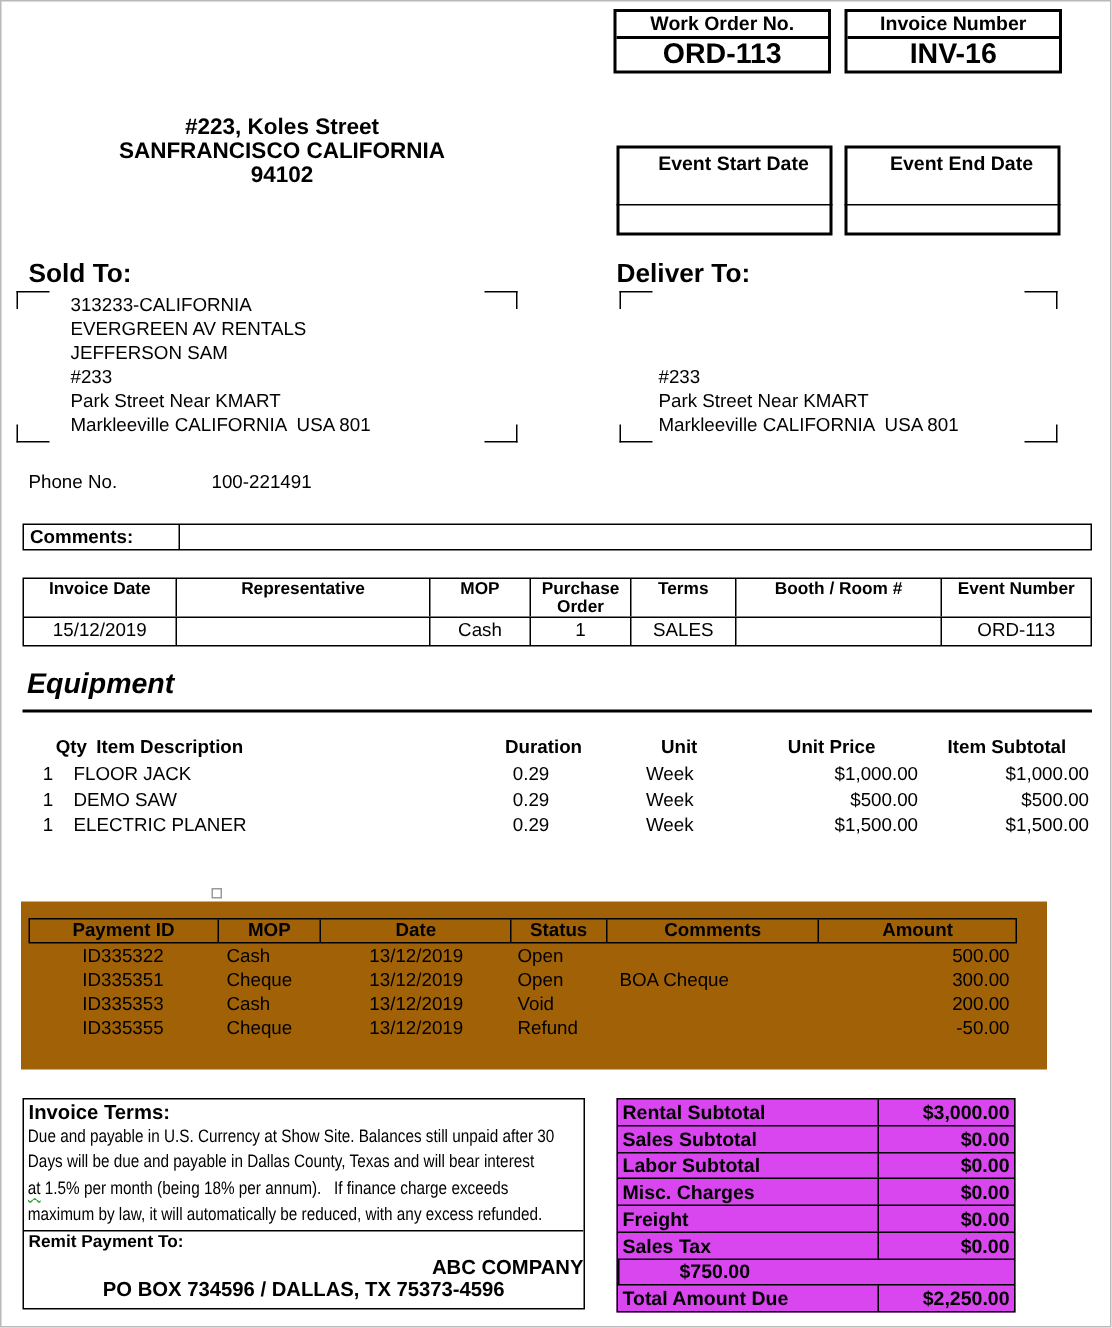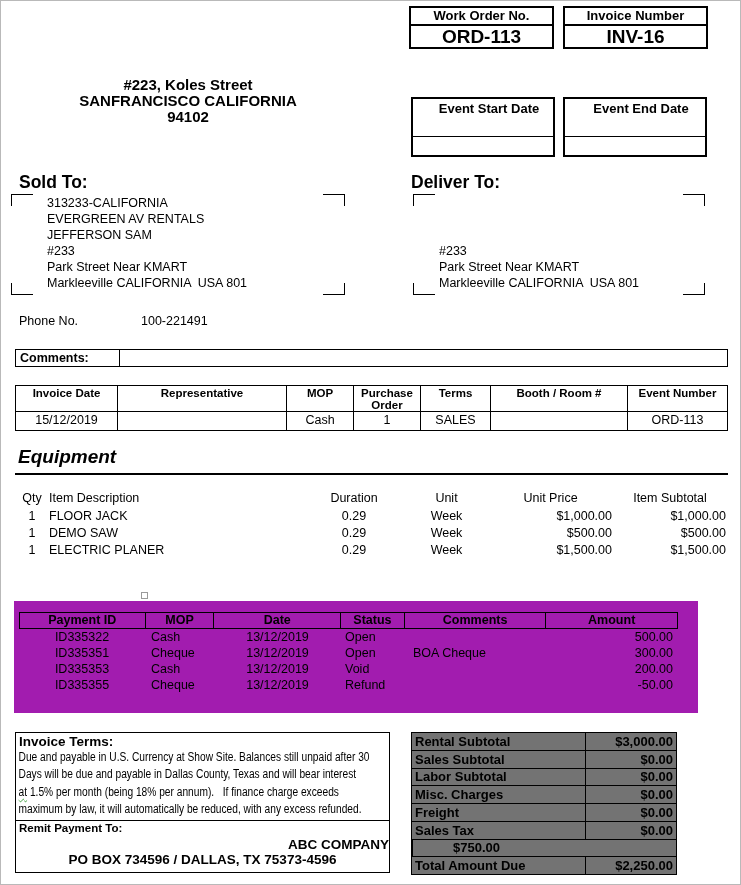--- a/index.html
+++ b/index.html
@@ -48,21 +48,21 @@
   .hrow .ic { font-weight:bold; font-size:11.5px; line-height:12px; padding-top:1px; }
   .vrow .ic { font-size:12.5px; line-height:17px; border-right:1px solid #000; }
   .vrow .ic:last-child { border-right:none; }
   .w1{width:102px}.w2{width:169px}.w3{width:67px}.w4{width:67px}.w5{width:70px}.w6{width:137px}
 
   .equip-title { position:absolute; left:17px; top:445px; font-weight:bold; font-style:italic; font-size:19px; }
   .equip-rule { position:absolute; left:14px; top:472px; width:713px; border-top:2px solid #000; }
 
   .equip { position:absolute; left:14px; top:489px; width:713px; font-size:12.5px; }
   .erow { display:flex; line-height:17px; }
-  .ehead { font-weight:normal; margin-bottom:1px; }
+  .ehead { font-weight:bold; margin-bottom:1px;margin-left:16px; }
   .e-qty{width:34px; text-align:center;} .e-desc{width:255px;} .e-dur{width:100px; text-align:center;}
   .e-unit{width:85px; text-align:center;} .e-price{width:125px; text-align:right; padding-right:2px;}
   .e-sub{width:114px; text-align:right; padding-right:2px;}
 
   
   .pay-wrap { position:absolute; left:13px; top:600px; width:684px; height:112px; background:#faf99f; }
   .mini-box { position:absolute; left:140px; top:591px; width:7px; height:7px; border:1px solid #9a9a9a; background:#fff; }
   .pay-table { position:absolute; left:5px; top:11px; width:659px; font-size:12.5px; }
   .phead { display:flex; border:1px solid #000; height:17px; font-weight:bold; }
   .phead .pc { border-right:1px solid #000; text-align:center; line-height:15px; }
@@ -77,21 +77,21 @@
   .terms-box { position:absolute; left:14px; top:731px; width:375px; height:141px; border:1px solid #000; overflow:hidden; }
   .terms-title { font-weight:bold; font-size:13.5px; line-height:15px; padding:1px 0 0 3px; }
   .terms-line { white-space:pre; font-size:12px; line-height:17.4px; padding-left:3px; transform:scaleX(0.85); transform-origin:0 50%; }
   .squiggle { text-decoration:underline; text-decoration-style:wavy; text-decoration-thickness:1px; text-underline-offset:2px; }
   .remit { position:absolute; left:0; right:0; top:87px; bottom:0; border-top:1px solid #000; }
   .remit-label { font-weight:bold; font-size:11.5px; padding:1px 0 0 3px; }
   .remit-company { text-align:right; font-weight:bold; font-size:13.5px; line-height:15px; margin-top:3px; }
   .remit-address { text-align:center; font-weight:bold; font-size:13.5px; line-height:16px; }
 
   
-  .totals { position:absolute; left:410px; top:731px; width:266px; height:143px; border:1px solid #000; display:flex; flex-direction:column; font-weight:bold; font-size:13px; background:#737373; }
+  .totals { position:absolute; left:410px; top:731px; width:266px; height:143px; border:1px solid #000; display:flex; flex-direction:column; font-weight:bold; font-size:13px; background:#d946ef; }
   .trow { flex:1; display:flex; }
   .trow:not(:last-child) { border-bottom:1px solid #000; }
   .t-label { flex:1; padding-left:3px; display:flex; align-items:center; }
   .t-val { width:91px; border-left:1px solid #000; display:flex; align-items:center; justify-content:flex-end; padding-right:3px; }
 </style>
 </head>
 <body>
 
 <div class="page">
 
@@ -209,21 +209,21 @@
       <div class="e-desc">ELECTRIC PLANER</div>
       <div class="e-dur">0.29</div>
       <div class="e-unit">Week</div>
       <div class="e-price">$1,500.00</div>
       <div class="e-sub">$1,500.00</div>
     </div>
   </div>
 
   <div class="mini-box"></div>
 
-  <div class="pay-wrap" style="background: #a21caf;">
+  <div class="pay-wrap" style="background: #a16207;">
     <div class="pay-table">
       <div class="phead">
         <div class="pc p1">Payment ID</div>
         <div class="pc p2">MOP</div>
         <div class="pc p3">Date</div>
         <div class="pc p4">Status</div>
         <div class="pc p5">Comments</div>
         <div class="pc p6">Amount</div>
       </div>
       <div class="prow">

